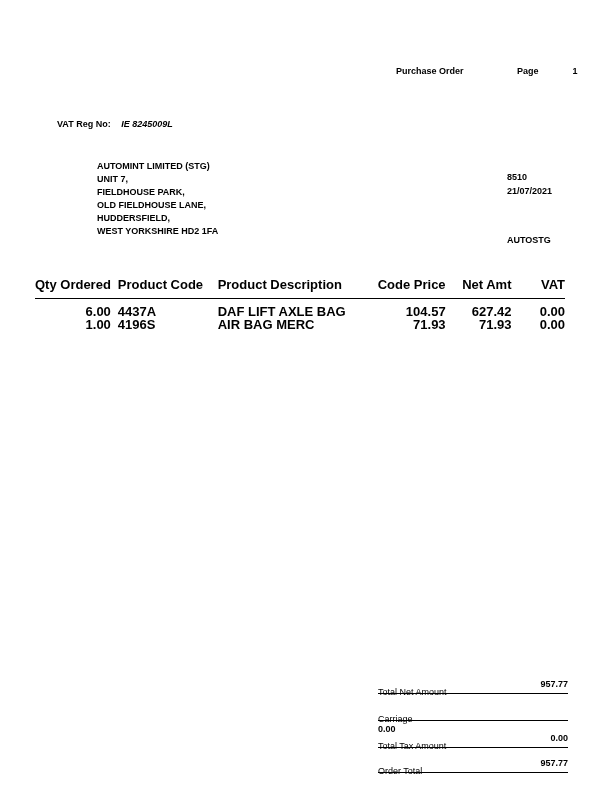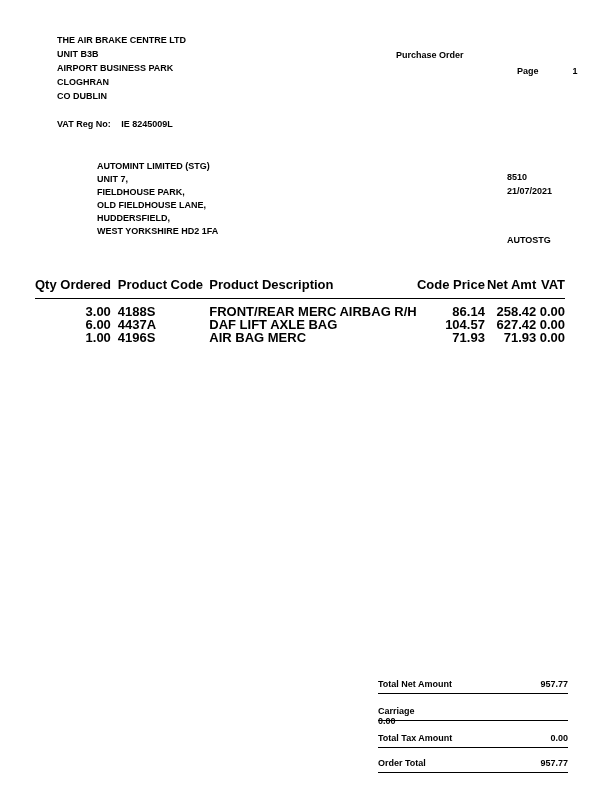--- a/index.html
+++ b/index.html
@@ -15,24 +15,24 @@
     background: #ffffff;
     overflow: hidden;
     font-size: 9px;
     font-weight: bold;
   }
   .abs { position: absolute; }
 
   
   .company-block { left: 57px; top: 33px; line-height: 14px; }
   .vat-line { left: 57px; top: 119px; }
-  .vat-line span + span { margin-left: 8px; }
+  .vat-line span + span { margin-left: 8px; font-style: italic; }
 
   
-  .doc-type { left: 396px; top: 50px; }
+  .doc-type { left: 396px; top: 66px; }
   .page-block { left: 517px; top: 66px; display: flex; gap: 34px; text-align: right; }
 
   
   .supplier-block { left: 57px; top: 160px; line-height: 13px; margin-left: 40px; }
 
   
   .order-number { left: 507px; top: 160px; margin-top: 12px; }
   .order-date { left: 507px; top: 186px; }
   .account-code { left: 507px; top: 235px; }
 
@@ -65,39 +65,32 @@
   .totals-row {
     position: absolute;
     left: 378px;
     width: 190px;
     height: 15px;
     border-bottom: 1px solid #000;
     display: flex;
     justify-content: space-between;
     align-items: flex-start;
   }
-  .totals-row .t-label { font-weight: bold; }
+  .totals-row .t-label { font-weight: normal; margin-top: 8px; }
   .totals-row .t-value { font-weight: bold; text-align: center; }
   .tn { top: 679px; }
   .tc { top: 706px; flex-direction: column; }
   .tt { top: 733px; }
   .to { top: 758px; }
 </style>
 </head>
 <body>
 
 <div class="page">
 
-  <div class="abs company-block">
-    <div>THE AIR BRAKE CENTRE LTD</div>
-    <div>UNIT B3B</div>
-    <div>AIRPORT BUSINESS PARK</div>
-    <div>CLOGHRAN</div>
-    <div>CO DUBLIN</div>
-  </div>
 
   <div class="abs vat-line">
     <span>VAT Reg No:</span>
     <span>IE 8245009L</span>
   </div>
 
   <div class="abs doc-type">Purchase Order</div>
   <div class="abs page-block">
     <span>Page</span>
     <span>1</span>
@@ -130,28 +123,20 @@
         <th class="r">Qty Ordered</th>
         <th class="l pad7">Product Code</th>
         <th class="l pad5">Product Description</th>
         <th class="r">Code Price</th>
         <th class="r">Net Amt</th>
         <th class="r">VAT</th>
       </tr>
     </thead>
     <tbody>
       <tr>
-        <td class="r">3.00</td>
-        <td class="l pad7">4188S</td>
-        <td class="l pad5">FRONT/REAR MERC AIRBAG R/H</td>
-        <td class="r">86.14</td>
-        <td class="r">258.42</td>
-        <td class="r">0.00</td>
-      </tr>
-      <tr>
         <td class="r">6.00</td>
         <td class="l pad7">4437A</td>
         <td class="l pad5">DAF LIFT AXLE BAG</td>
         <td class="r">104.57</td>
         <td class="r">627.42</td>
         <td class="r">0.00</td>
       </tr>
       <tr>
         <td class="r">1.00</td>
         <td class="l pad7">4196S</td>

